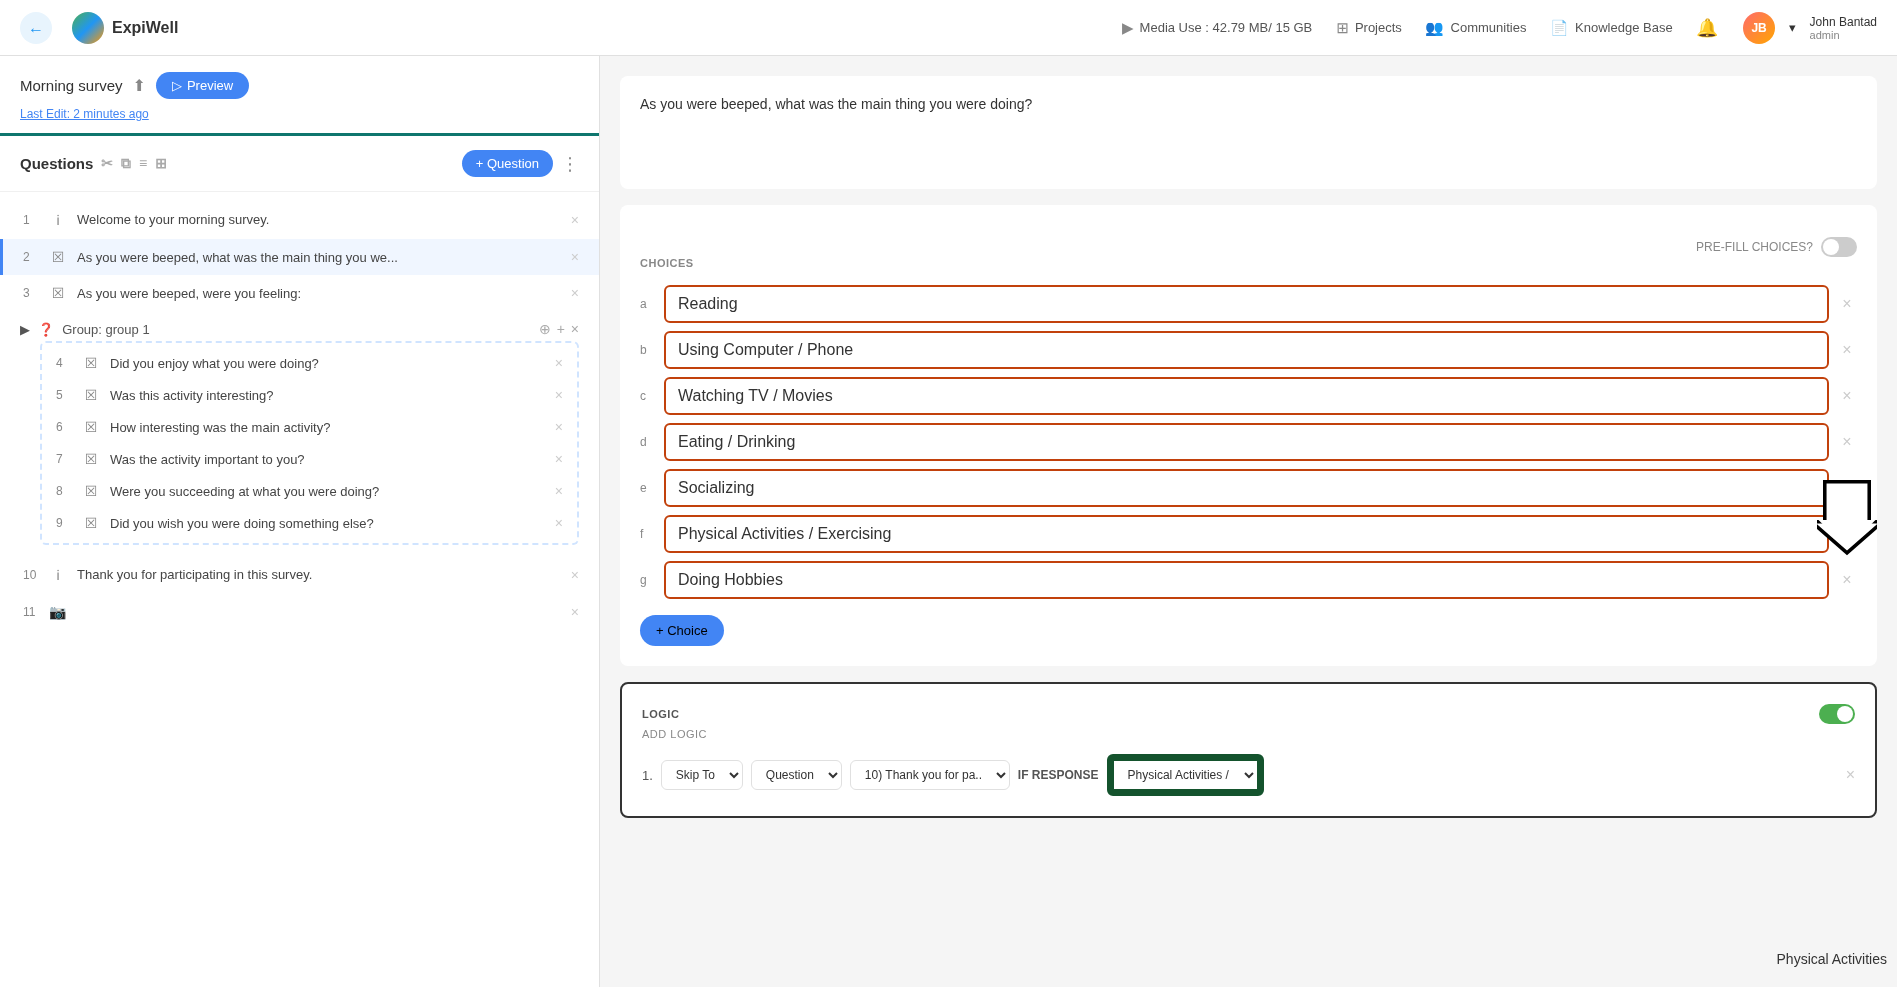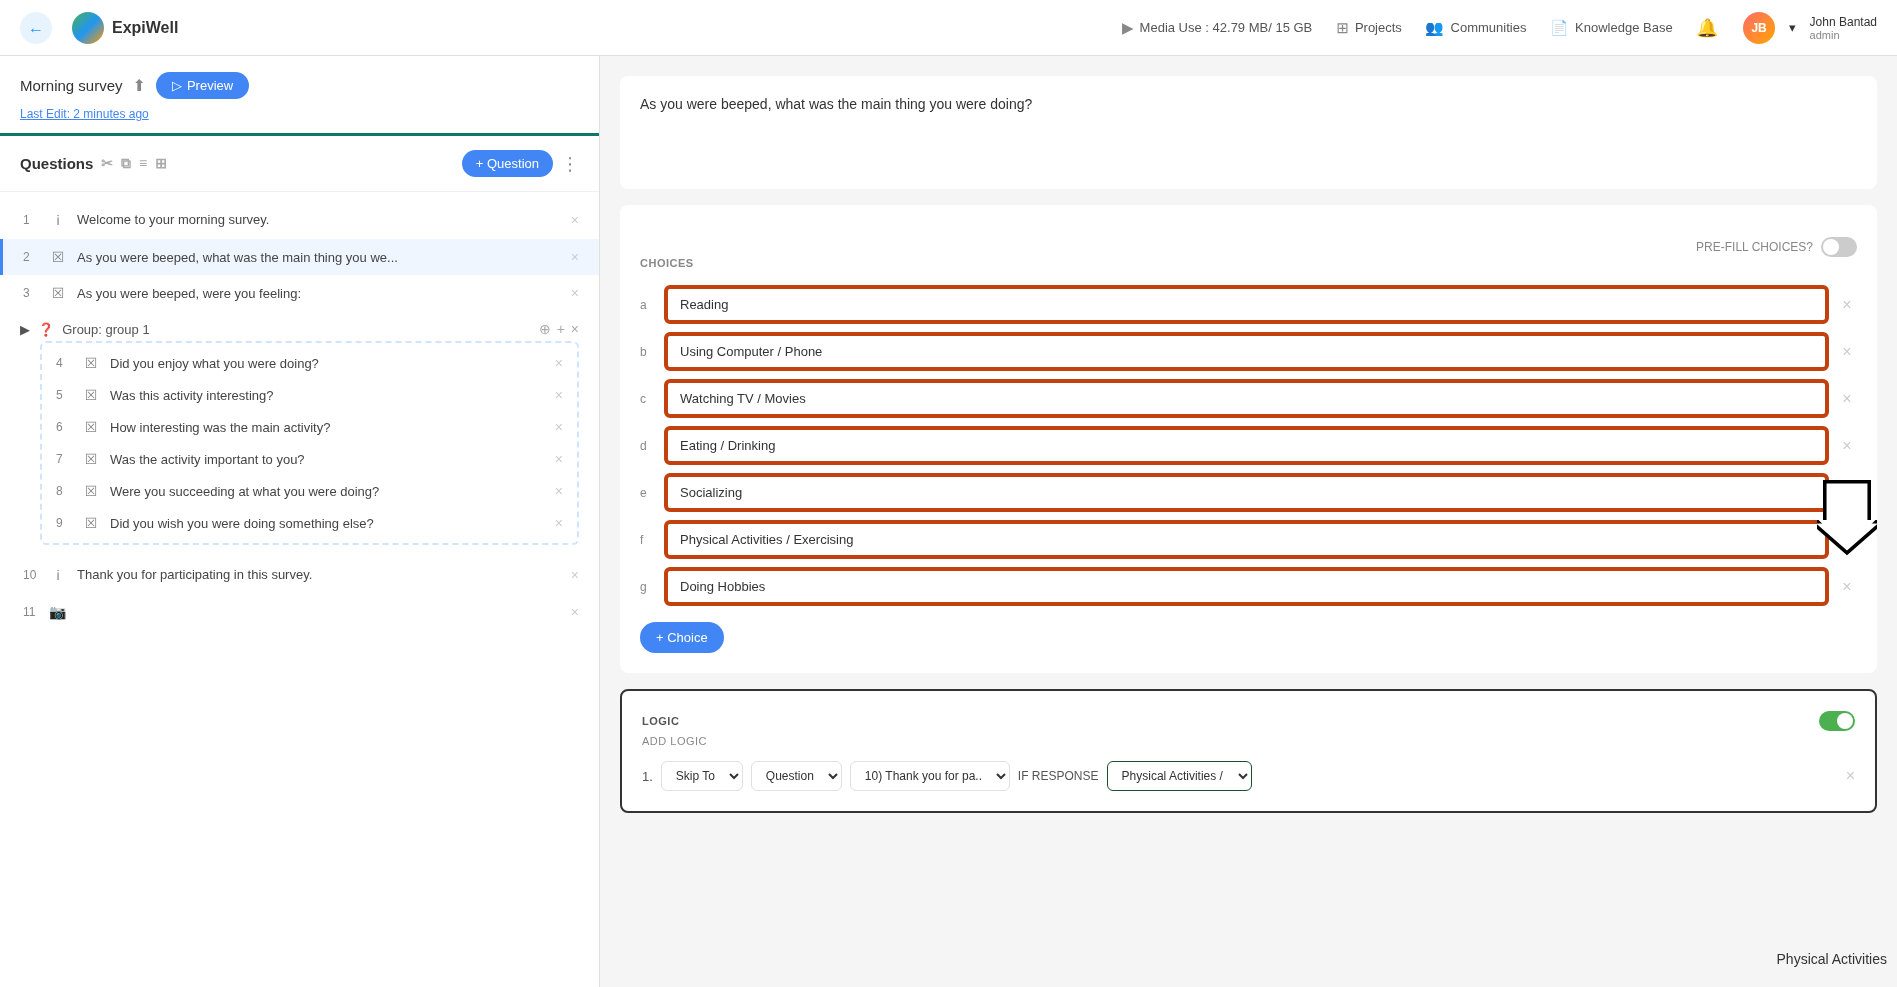--- a/index.html
+++ b/index.html
@@ -176,33 +176,33 @@
 
     .choice-row {
       display: flex;
       align-items: center;
       margin-bottom: 8px;
       gap: 8px;
     }
     .choice-letter { font-size: 12px; color: #888; width: 16px; flex-shrink: 0; }
     .choice-input {
       flex: 1;
-      border: 4px solid #c2410c;
+      border: 2px solid #c2410c;
       border-radius: 6px;
       padding: 8px 12px;
-      font-size: 13px;
+      font-size: 16px;
       color: #333;
       outline: none;
       font-family: inherit;
     }
     .choice-remove { color: #ccc; font-size: 16px; cursor: pointer; width: 20px; text-align: center; }
 
     .add-choice-btn {
       background: #4285f4;
-      color: #ffffff;
+      color: #000000;
       border: none;
       border-radius: 20px;
       padding: 8px 16px;
       font-size: 13px;
       cursor: pointer;
       margin-top: 8px;
     }
 
     
     .logic-section {
@@ -230,23 +230,23 @@
       border: 1px solid #e0e0e0;
       border-radius: 6px;
       padding: 6px 10px;
       font-size: 12px;
       color: #333;
       background: white;
       cursor: pointer;
       outline: none;
       appearance: auto;
     }
-    .if-response-label { font-size: 12px; color: #555; font-weight: 400; }
+    .if-response-label { font-size: 12px; color: #555; font-weight: 700; }
     .logic-response-select {
-      border: 1px solid #14532d;
+      border: 7px solid #14532d;
       border-radius: 6px;
       padding: 6px 10px;
       font-size: 12px;
       color: #333;
       background: white;
       cursor: pointer;
       outline: none;
     }
     .logic-close { color: #ccc; font-size: 16px; cursor: pointer; margin-left: auto; }
 

